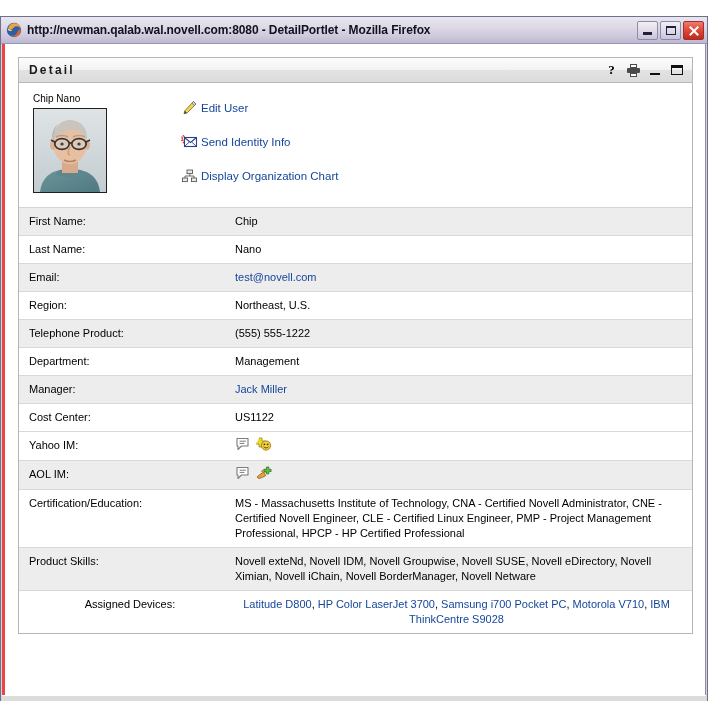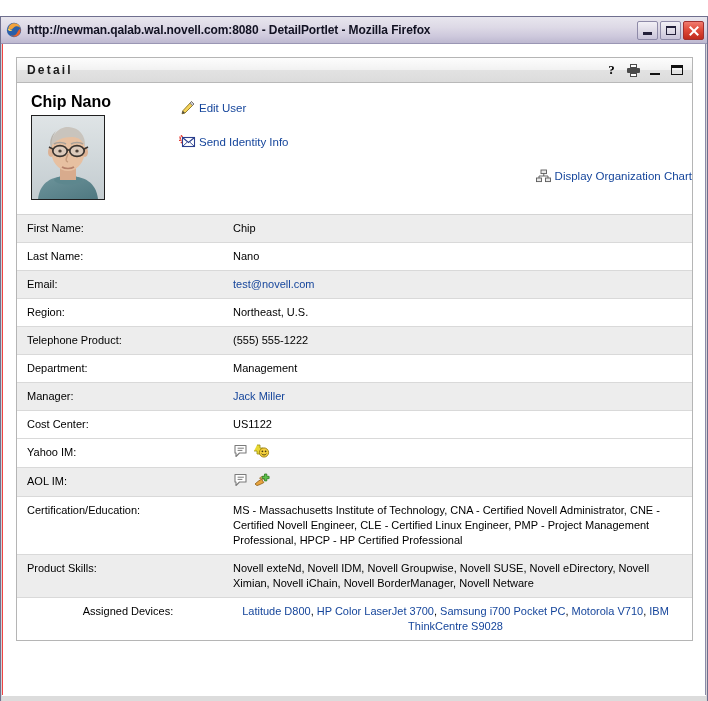--- a/index.html
+++ b/index.html
@@ -95,21 +95,21 @@
     width: 12px; height: 2px;
     background: #ffffff;
   }
   .wb .g-x1 { transform: rotate(45deg); }
   .wb .g-x2 { transform: rotate(-45deg); }
 
   
   .viewport {
     flex: 1 1 auto;
     background: #ffffff;
-    border-left: 1px solid #ef4444;
+    border-left: 3px solid #ef4444;
     border-right: 1px solid #8c8ca8;
     margin: 0 1px;
     position: relative;
     overflow: hidden;
   }
   .page {
     position: absolute;
     left: 0; top: 0; right: 0; bottom: 0;
     background: #ffffff;
     padding: 13px 12px 0 13px;
@@ -201,22 +201,22 @@
     display: flex;
     padding: 10px 0 14px 12px;
     border-bottom: 1px solid #d4d4d4;
   }
   .photo-col {
     width: 92px;
     flex: 0 0 92px;
   }
   .person-name {
     font-family: "Liberation Sans", sans-serif;
-    font-size: 16px;
-    font-weight: bold;
+    font-size: 10px;
+    font-weight: normal;
     color: #000;
     margin: 0 0 4px 2px;
   }
   .photo-frame {
     width: 72px; height: 83px;
     border: 1px solid #202020;
     margin-left: 2px;
     overflow: hidden;
     background: #cfd6da;
     position: relative;
@@ -227,21 +227,21 @@
     flex: 1 1 auto;
     padding-top: 6px;
     padding-left: 58px;
   }
   .action-row {
     display: flex;
     align-items: center;
     margin-bottom: 17px;
     height: 17px;
   }
-  .action-row:last-child { margin-bottom: 0; justify-content: flex-end; }
+  .action-row:last-child { margin-bottom: 0; }
   .act-icon {
     width: 17px; height: 16px;
     flex: 0 0 17px;
     margin-right: 3px;
     position: relative;
   }
   .act-label {
     font-family: "Liberation Sans", sans-serif;
     font-size: 11.5px;
     color: #15459b;

